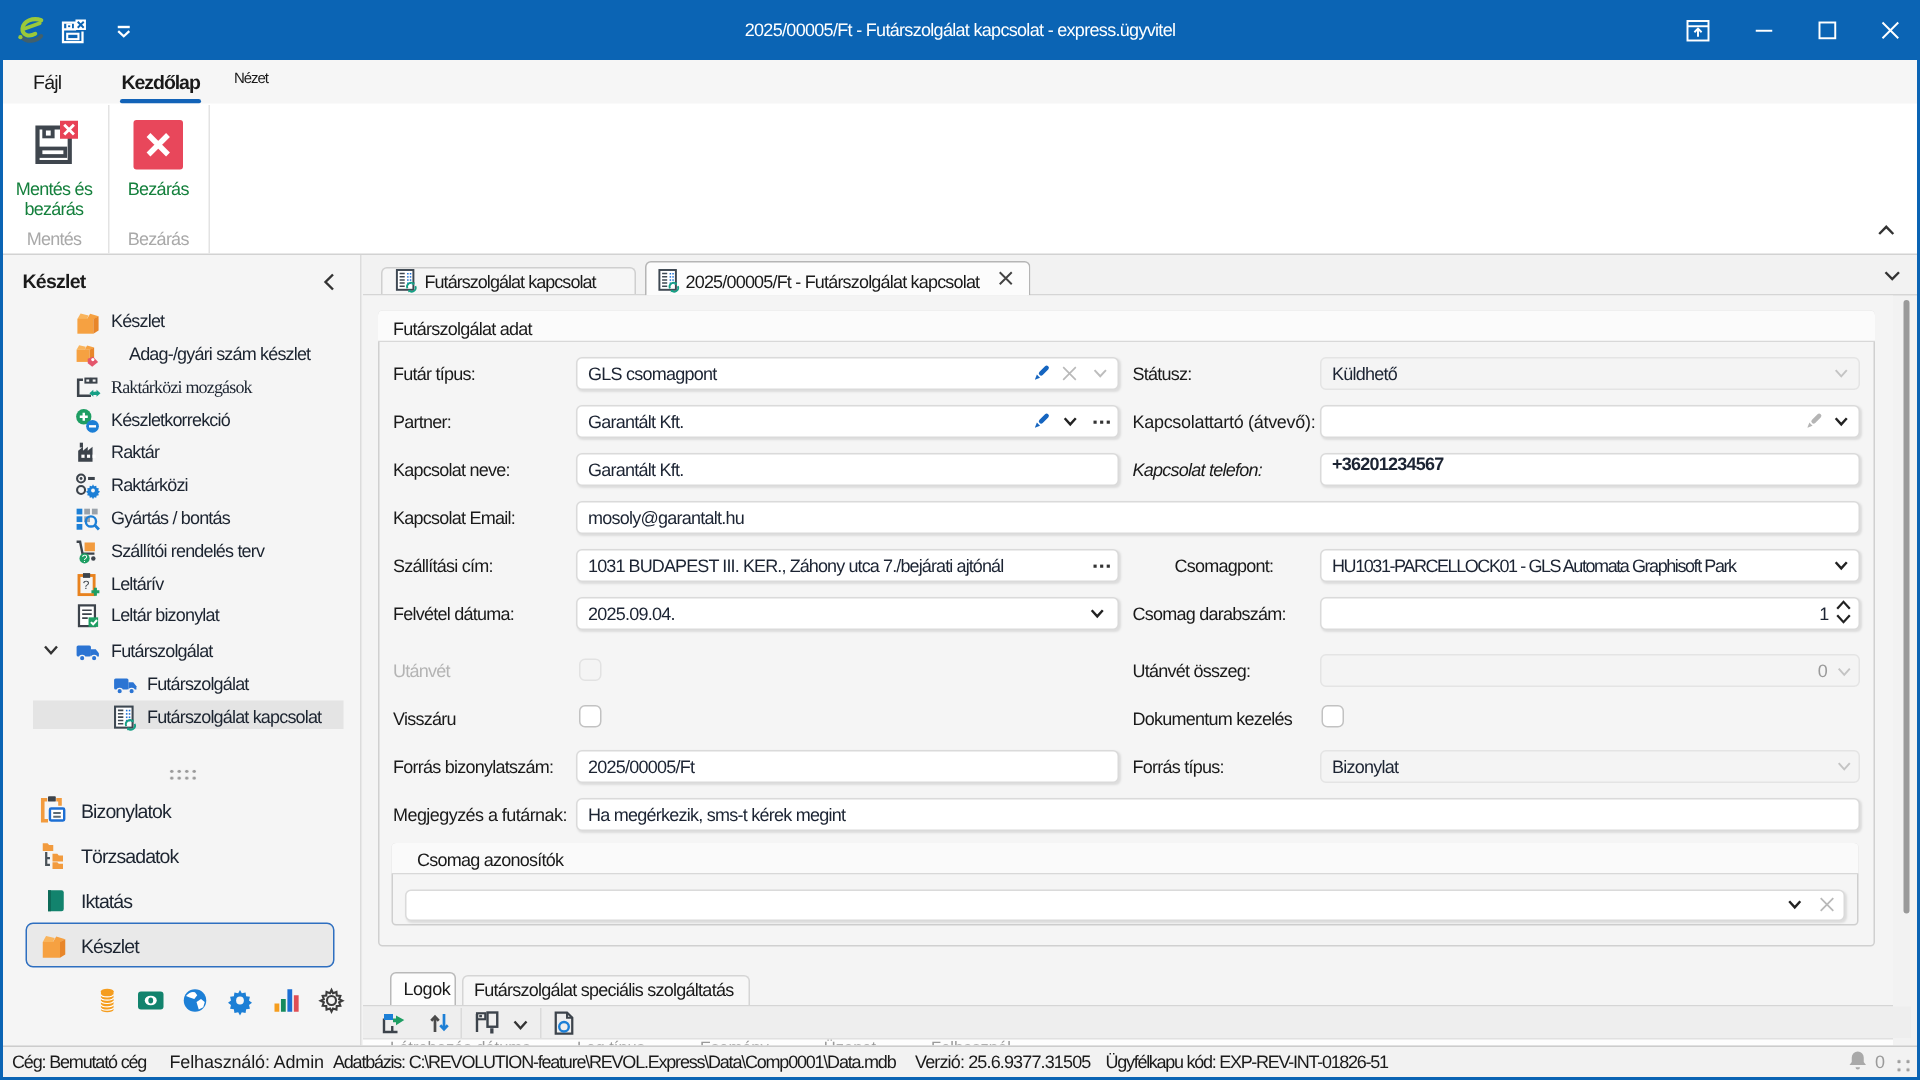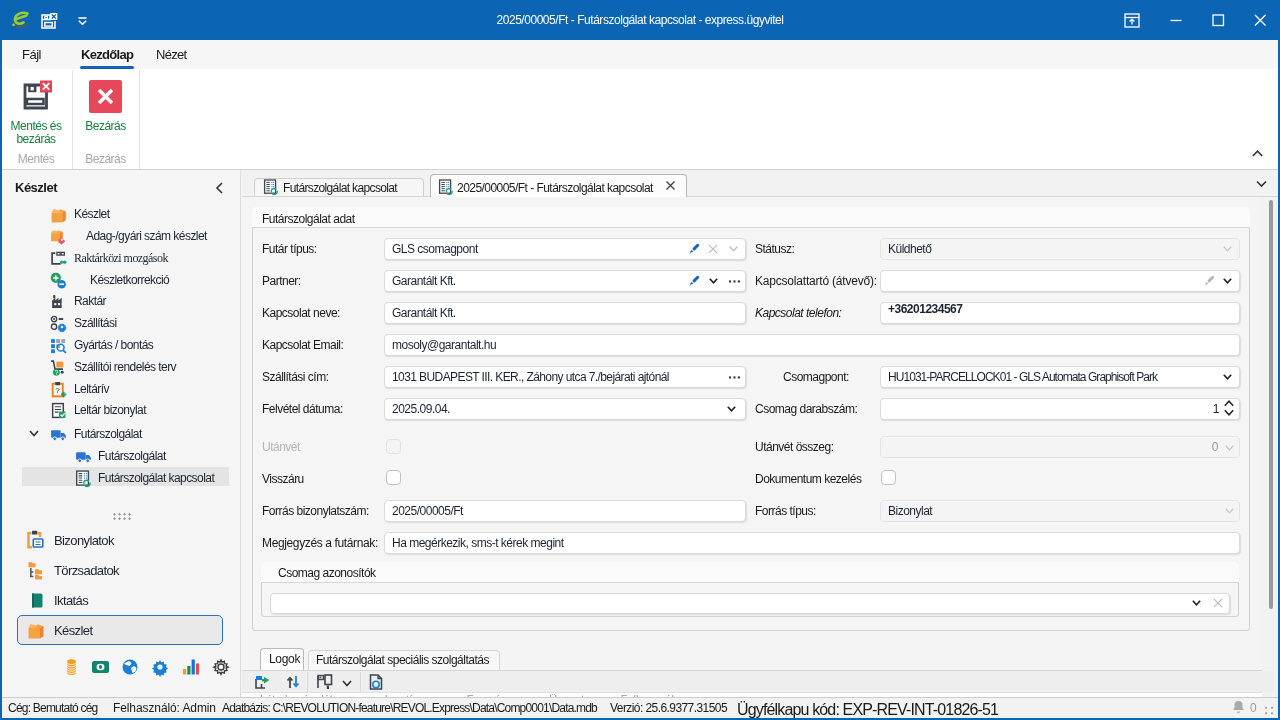--- a/index.html
+++ b/index.html
@@ -57,21 +57,21 @@
 <svg class="abs" style="left:1210px;top:12px;" width="16" height="16" viewBox="0 0 16 16">
     <rect x="3" y="3" width="10.5" height="10.5" fill="none" stroke="#fff" stroke-width="1.3"></rect>
   </svg>
 <svg class="abs" style="left:1252px;top:12px;" width="16" height="16" viewBox="0 0 16 16">
     <path d="M3 3 l10.5 10.5 M13.5 3 L3 13.5" stroke="#fff" stroke-width="1.3"></path>
   </svg>
 
 <div class="abs" style="left:2px;top:40px;width:1276px;height:29px;background:#f6f6f6;"></div>
 <div class="abs" style="left:22px;top:47px;font-size:13px;letter-spacing:-0.5px;">Fájl</div>
 <div class="abs" style="left:81px;top:47px;font-size:13px;font-weight:bold;letter-spacing:-0.7px;">Kezdőlap</div>
-<div class="abs" style="left:156px;top:47px;font-size:13px;letter-spacing:-0.7px;">Nézet</div>
+<div class="abs" style="left:156px;top:47px;font-size:10px;letter-spacing:-0.7px;">Nézet</div>
 <div class="abs" style="left:80px;top:66px;width:54px;height:3px;background:#1263b8;border-radius:2px;"></div>
 
 <div class="abs" style="left:2px;top:69px;width:1276px;height:101px;background:#fff;border-bottom:1px solid #d2d2d2;"></div>
 <div class="ribsep" style="left:72px;"></div>
 <div class="ribsep" style="left:139px;"></div>
 
 <svg class="abs" style="left:23px;top:80px;" width="30" height="30" viewBox="0 0 30 30">
   <path d="M2 5 h16 l5.5 5.5 v17.5 h-21.5 z" fill="none" stroke="#3f464e" stroke-width="2.8"></path>
   <rect x="4" y="19" width="16.5" height="5" fill="none" stroke="#3f464e" stroke-width="2.5"></rect>
   <rect x="5.2" y="5.2" width="8.2" height="7" fill="#3f464e"></rect>
@@ -128,40 +128,40 @@
  <path d="M16 11.5 l-2.5-2.2 v1.2 h-1 v2 h1 v1.2z" fill="#16a086"></path>
 </svg>
 <div class="treelabel" style="left:74px;top:251px;font-family:Liberation Serif, serif;">Raktárközi mozgások</div>
 
 <svg class="treeicon" style="left:50px;top:272px;" viewBox="0 0 16 16">
  <circle cx="5.5" cy="5.5" r="4.8" fill="#1e9e63"></circle>
       <path d="M3 5.5 h5 M5.5 3 v5" stroke="#fff" stroke-width="1.5"></path>
  <circle cx="11" cy="11.5" r="4" fill="#1c7fd6"></circle>
       <path d="M8.8 11.5 h4.4" stroke="#fff" stroke-width="1.5"></path>
 </svg>
-<div class="treelabel" style="left:74px;top:273px;margin-left:16px;">Készletkorrekció</div>
+<div class="treelabel" style="left:74px;top:273px;">Készletkorrekció</div>
 
 <svg class="treeicon" style="left:50px;top:293px;" viewBox="0 0 16 16">
  <path d="M2 14 V7 l3-2.5 V7 l3-2.5 V7 l3-2.5 V14 z" fill="#3c434b"></path>
  <rect x="4" y="9.5" width="2" height="2" fill="#fff"></rect>
       <rect x="7.5" y="9.5" width="2" height="2" fill="#fff"></rect>
       <rect x="11" y="9.5" width="2" height="2" fill="#fff"></rect>
  <rect x="3" y="2" width="2" height="3" fill="#3c434b"></rect>
 </svg>
 <div class="treelabel" style="left:74px;top:294px;">Raktár</div>
 
 <svg class="treeicon" style="left:50px;top:315px;" viewBox="0 0 16 16">
  <circle cx="3.8" cy="3.8" r="2.5" fill="none" stroke="#3c434b" stroke-width="1.3"></circle>
       <circle cx="3.8" cy="3.8" r="0.9" fill="#3c434b"></circle>
  <rect x="8.2" y="2.8" width="4.2" height="1.9" fill="#3c434b"></rect>
  <circle cx="3.8" cy="11" r="2.5" fill="none" stroke="#3c434b" stroke-width="1.3"></circle>
  <path transform="translate(6.9,6.9) scale(0.55)" d="M8 1 l1.2 2.2 2.5-.6 .4 2.5 2.5.4 -.6 2.5 2 1.5 -2 1.5 .6 2.5 -2.5.4 -.4 2.5 -2.5-.6 -1.2 2.2 -1.2-2.2 -2.5.6 -.4-2.5 -2.5-.4 .6-2.5 -2-1.5 2-1.5 -.6-2.5 2.5-.4 .4-2.5 2.5.6z" fill="#1c7fd6"></path>
  <circle cx="11.3" cy="11.3" r="1.2" fill="#f5f5f5"></circle>
 </svg>
-<div class="treelabel" style="left:74px;top:316px;">Szállítási</div>
+<div class="treelabel" style="left:74px;top:316px;">Raktárközi</div>
 
 <svg class="treeicon" style="left:50px;top:337px;" viewBox="0 0 16 16">
  <rect x="1" y="2" width="3.6" height="3.6" fill="#1c7fd6"></rect>
       <rect x="5.8" y="2" width="3.6" height="3.6" fill="#9aa2aa"></rect>
       <rect x="10.6" y="2" width="3.6" height="3.6" fill="#9aa2aa"></rect>
  <rect x="1" y="6.8" width="3.6" height="3.6" fill="#1c7fd6"></rect>
       <rect x="5.8" y="6.8" width="3.6" height="3.6" fill="#9aa2aa"></rect>
  <rect x="1" y="11.6" width="3.6" height="3.6" fill="#1c7fd6"></rect>
  <circle cx="10" cy="10" r="3.2" fill="none" stroke="#1c7fd6" stroke-width="1.5"></circle>
  <path d="M12.3 12.3 L15 15" stroke="#1c7fd6" stroke-width="1.8"></path>
@@ -532,21 +532,21 @@
 
 <div class="abs" style="left:242px;top:692px;width:1020px;height:5px;background:#fdfdfd;border-top:1px solid #e0e0e0;"></div>
 <div class="abs" style="left:260px;top:693px;width:990px;height:4px;overflow:hidden;font-size:11px;color:#9a9a9a;">Létrehozás dátuma&nbsp;&nbsp;&nbsp;&nbsp;&nbsp;&nbsp;&nbsp;&nbsp;&nbsp;&nbsp;Log típus&nbsp;&nbsp;&nbsp;&nbsp;&nbsp;&nbsp;&nbsp;&nbsp;&nbsp;&nbsp;&nbsp;&nbsp;Esemény&nbsp;&nbsp;&nbsp;&nbsp;&nbsp;&nbsp;&nbsp;&nbsp;&nbsp;&nbsp;&nbsp;&nbsp;Üzenet&nbsp;&nbsp;&nbsp;&nbsp;&nbsp;&nbsp;&nbsp;&nbsp;&nbsp;&nbsp;&nbsp;&nbsp;Felhasznál</div>
 </div>
 
 <div class="abs" style="left:2px;top:697px;width:1276px;height:21px;background:#f2f2f2;border-top:1px solid #cccccc;"></div>
 <div class="abs" style="left:8px;top:701px;font-size:12px;letter-spacing:-0.78px;">Cég: Bemutató cég</div>
 <div class="abs" style="left:113px;top:701px;font-size:12px;letter-spacing:-0.1px;">Felhasználó: Admin</div>
 <div class="abs" style="left:222px;top:701px;font-size:12px;letter-spacing:-0.81px;">Adatbázis: C:\REVOLUTION-feature\REVOL.Express\Data\Comp0001\Data.mdb</div>
 <div class="abs" style="left:610px;top:701px;font-size:12px;letter-spacing:-0.57px;">Verzió: 25.6.9377.31505</div>
-<div class="abs" style="left:737px;top:701px;font-size:16px;letter-spacing:-0.85px;">Ügyfélkapu kód: EXP-REV-INT-01826-51</div>
+<div class="abs" style="left:737px;top:701px;font-size:12px;letter-spacing:-0.85px;">Ügyfélkapu kód: EXP-REV-INT-01826-51</div>
 <svg class="abs" style="left:1232px;top:700px;" width="13" height="13" viewBox="0 0 13 13">
  <path d="M6.5 1 a4 4 0 0 1 4 4 v3 l1.5 2 h-11 l1.5-2 v-3 a4 4 0 0 1 4-4z" fill="#a9a9a9"></path>
  <path d="M5 11.5 a1.5 1.5 0 0 0 3 0z" fill="#a9a9a9"></path>
 </svg>
 <div class="abs" style="left:1250px;top:701px;font-size:12px;color:#9a9a9a;">0</div>
 <div class="abs" style="left:1263px;top:705px;width:11px;height:10px;
  background-image:radial-gradient(circle, #a0a0a0 1.1px, transparent 1.3px); background-size:6px 5.5px;"></div>
 
 <div class="abs" style="left:0;top:40px;width:2px;height:680px;background:#0b64b4;"></div>
 <div class="abs" style="left:1278px;top:40px;width:2px;height:680px;background:#0b64b4;"></div>

